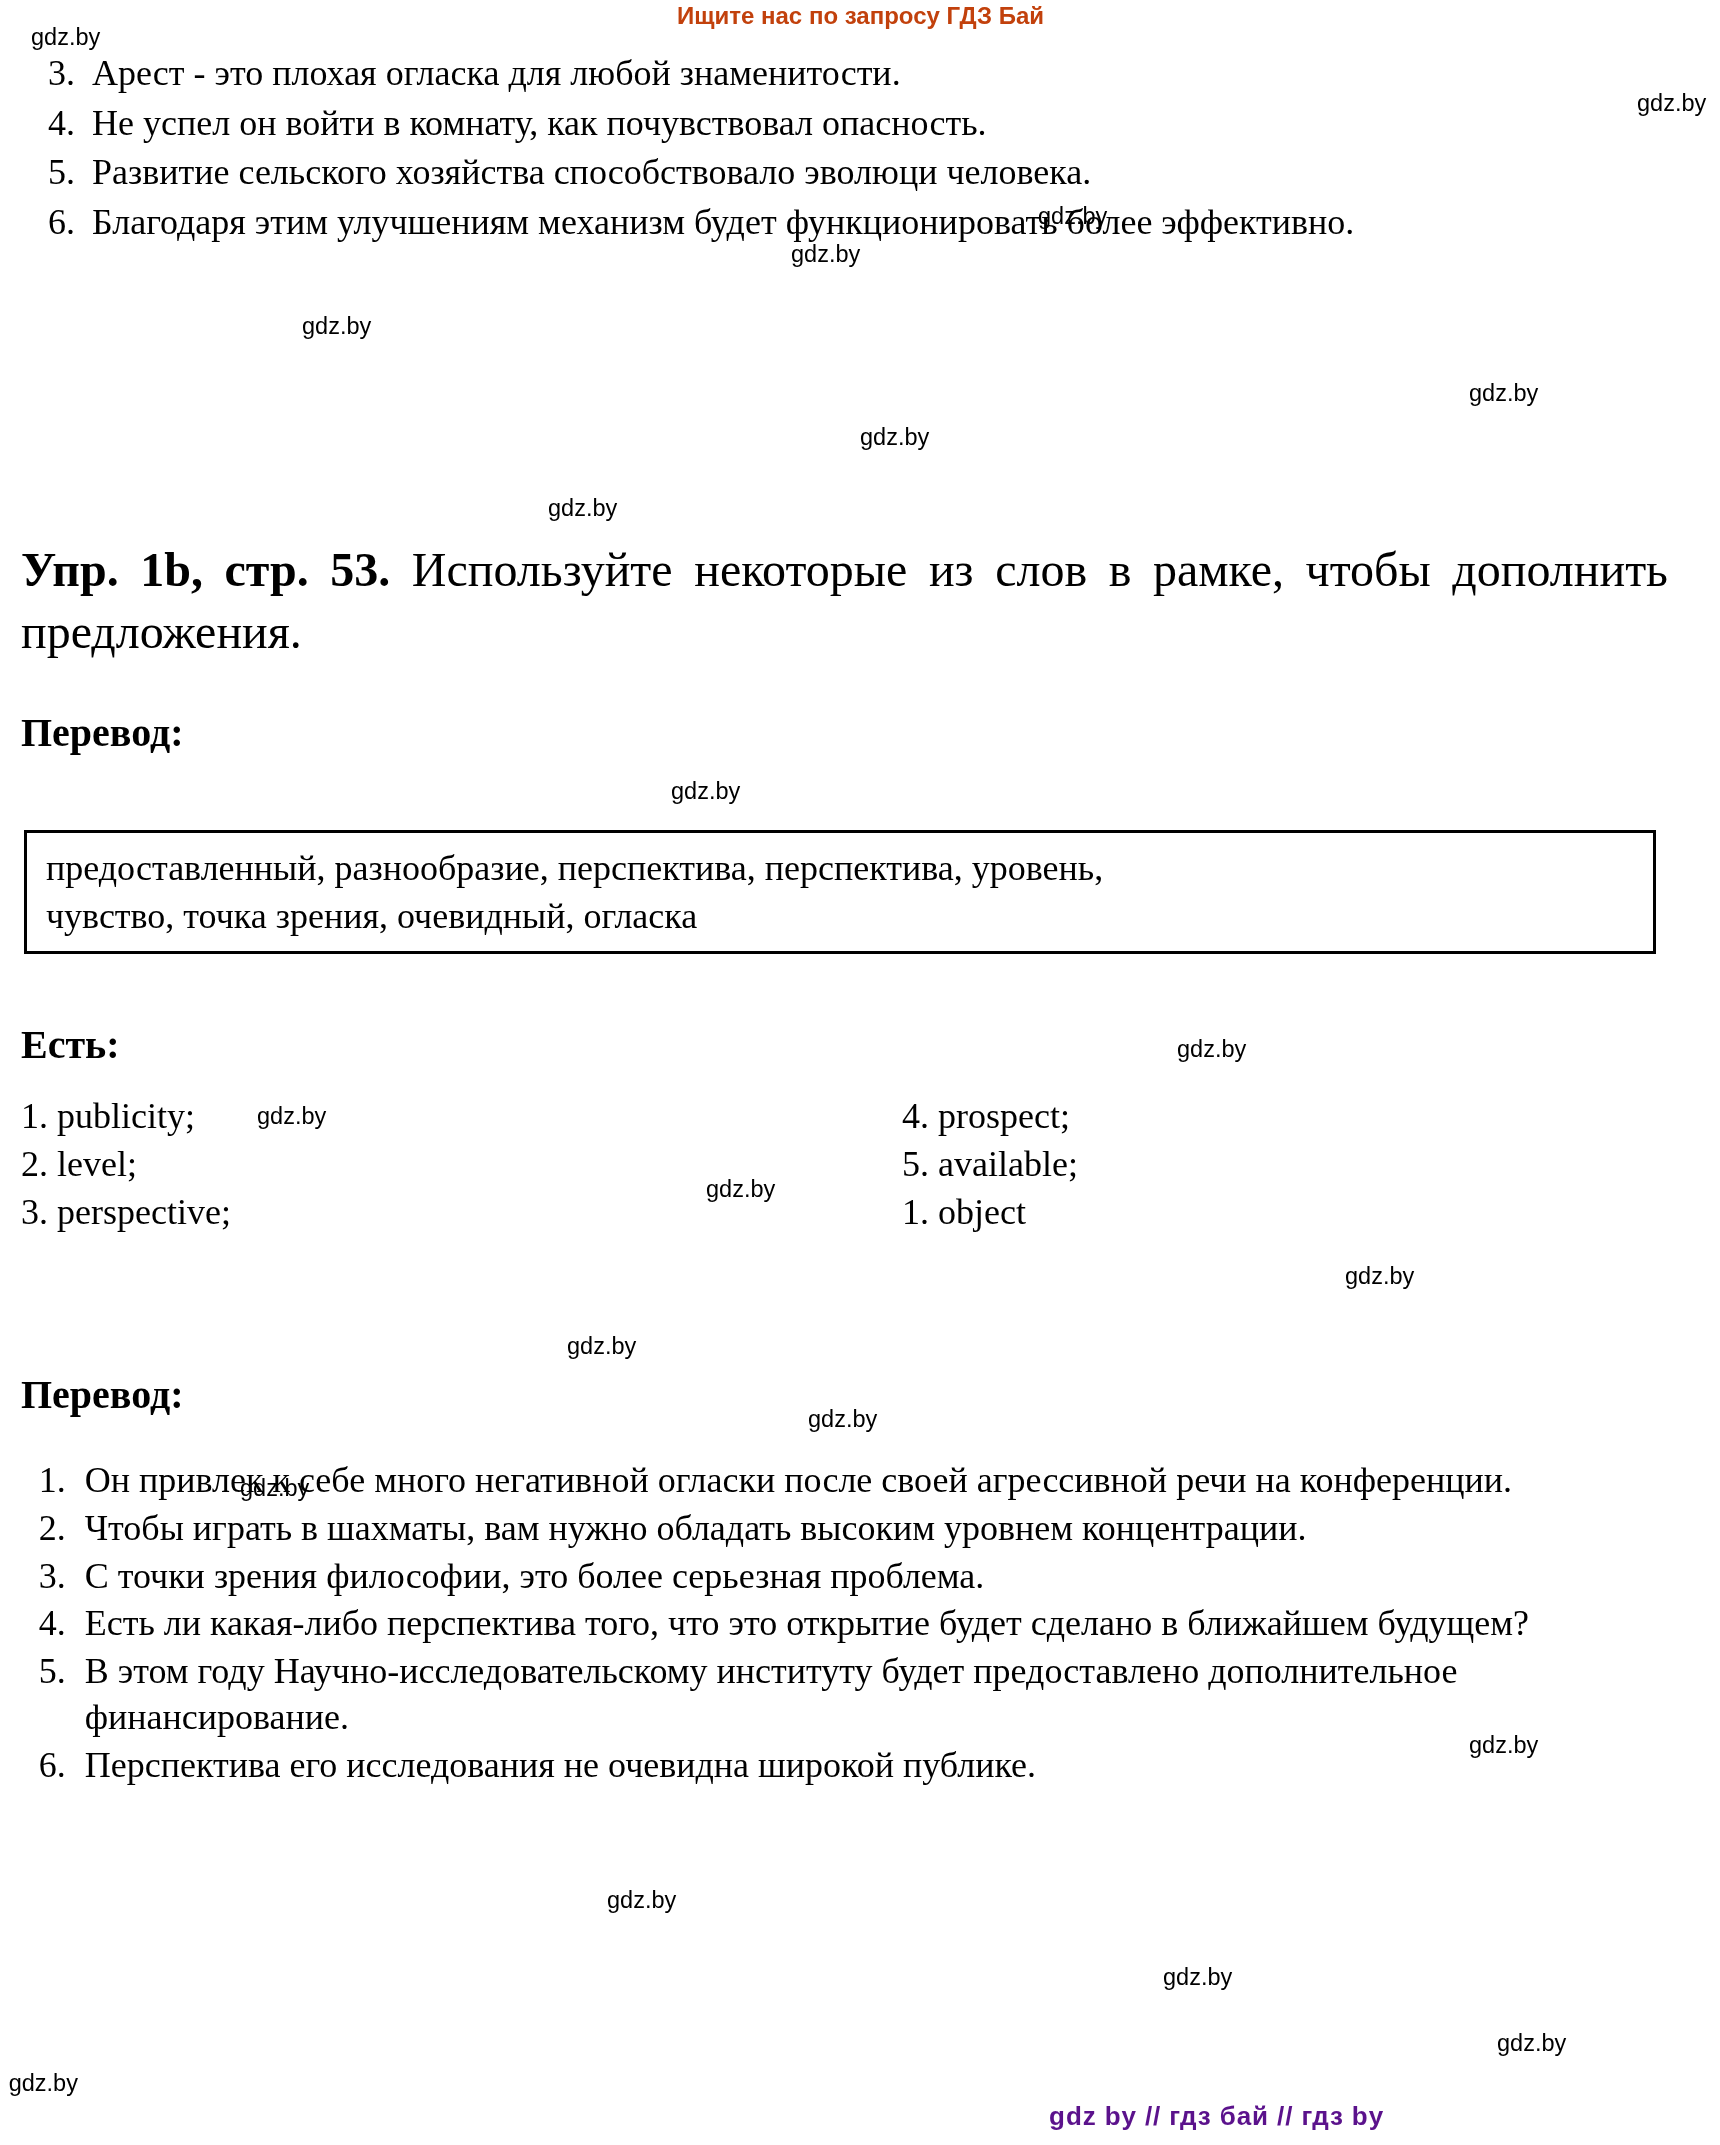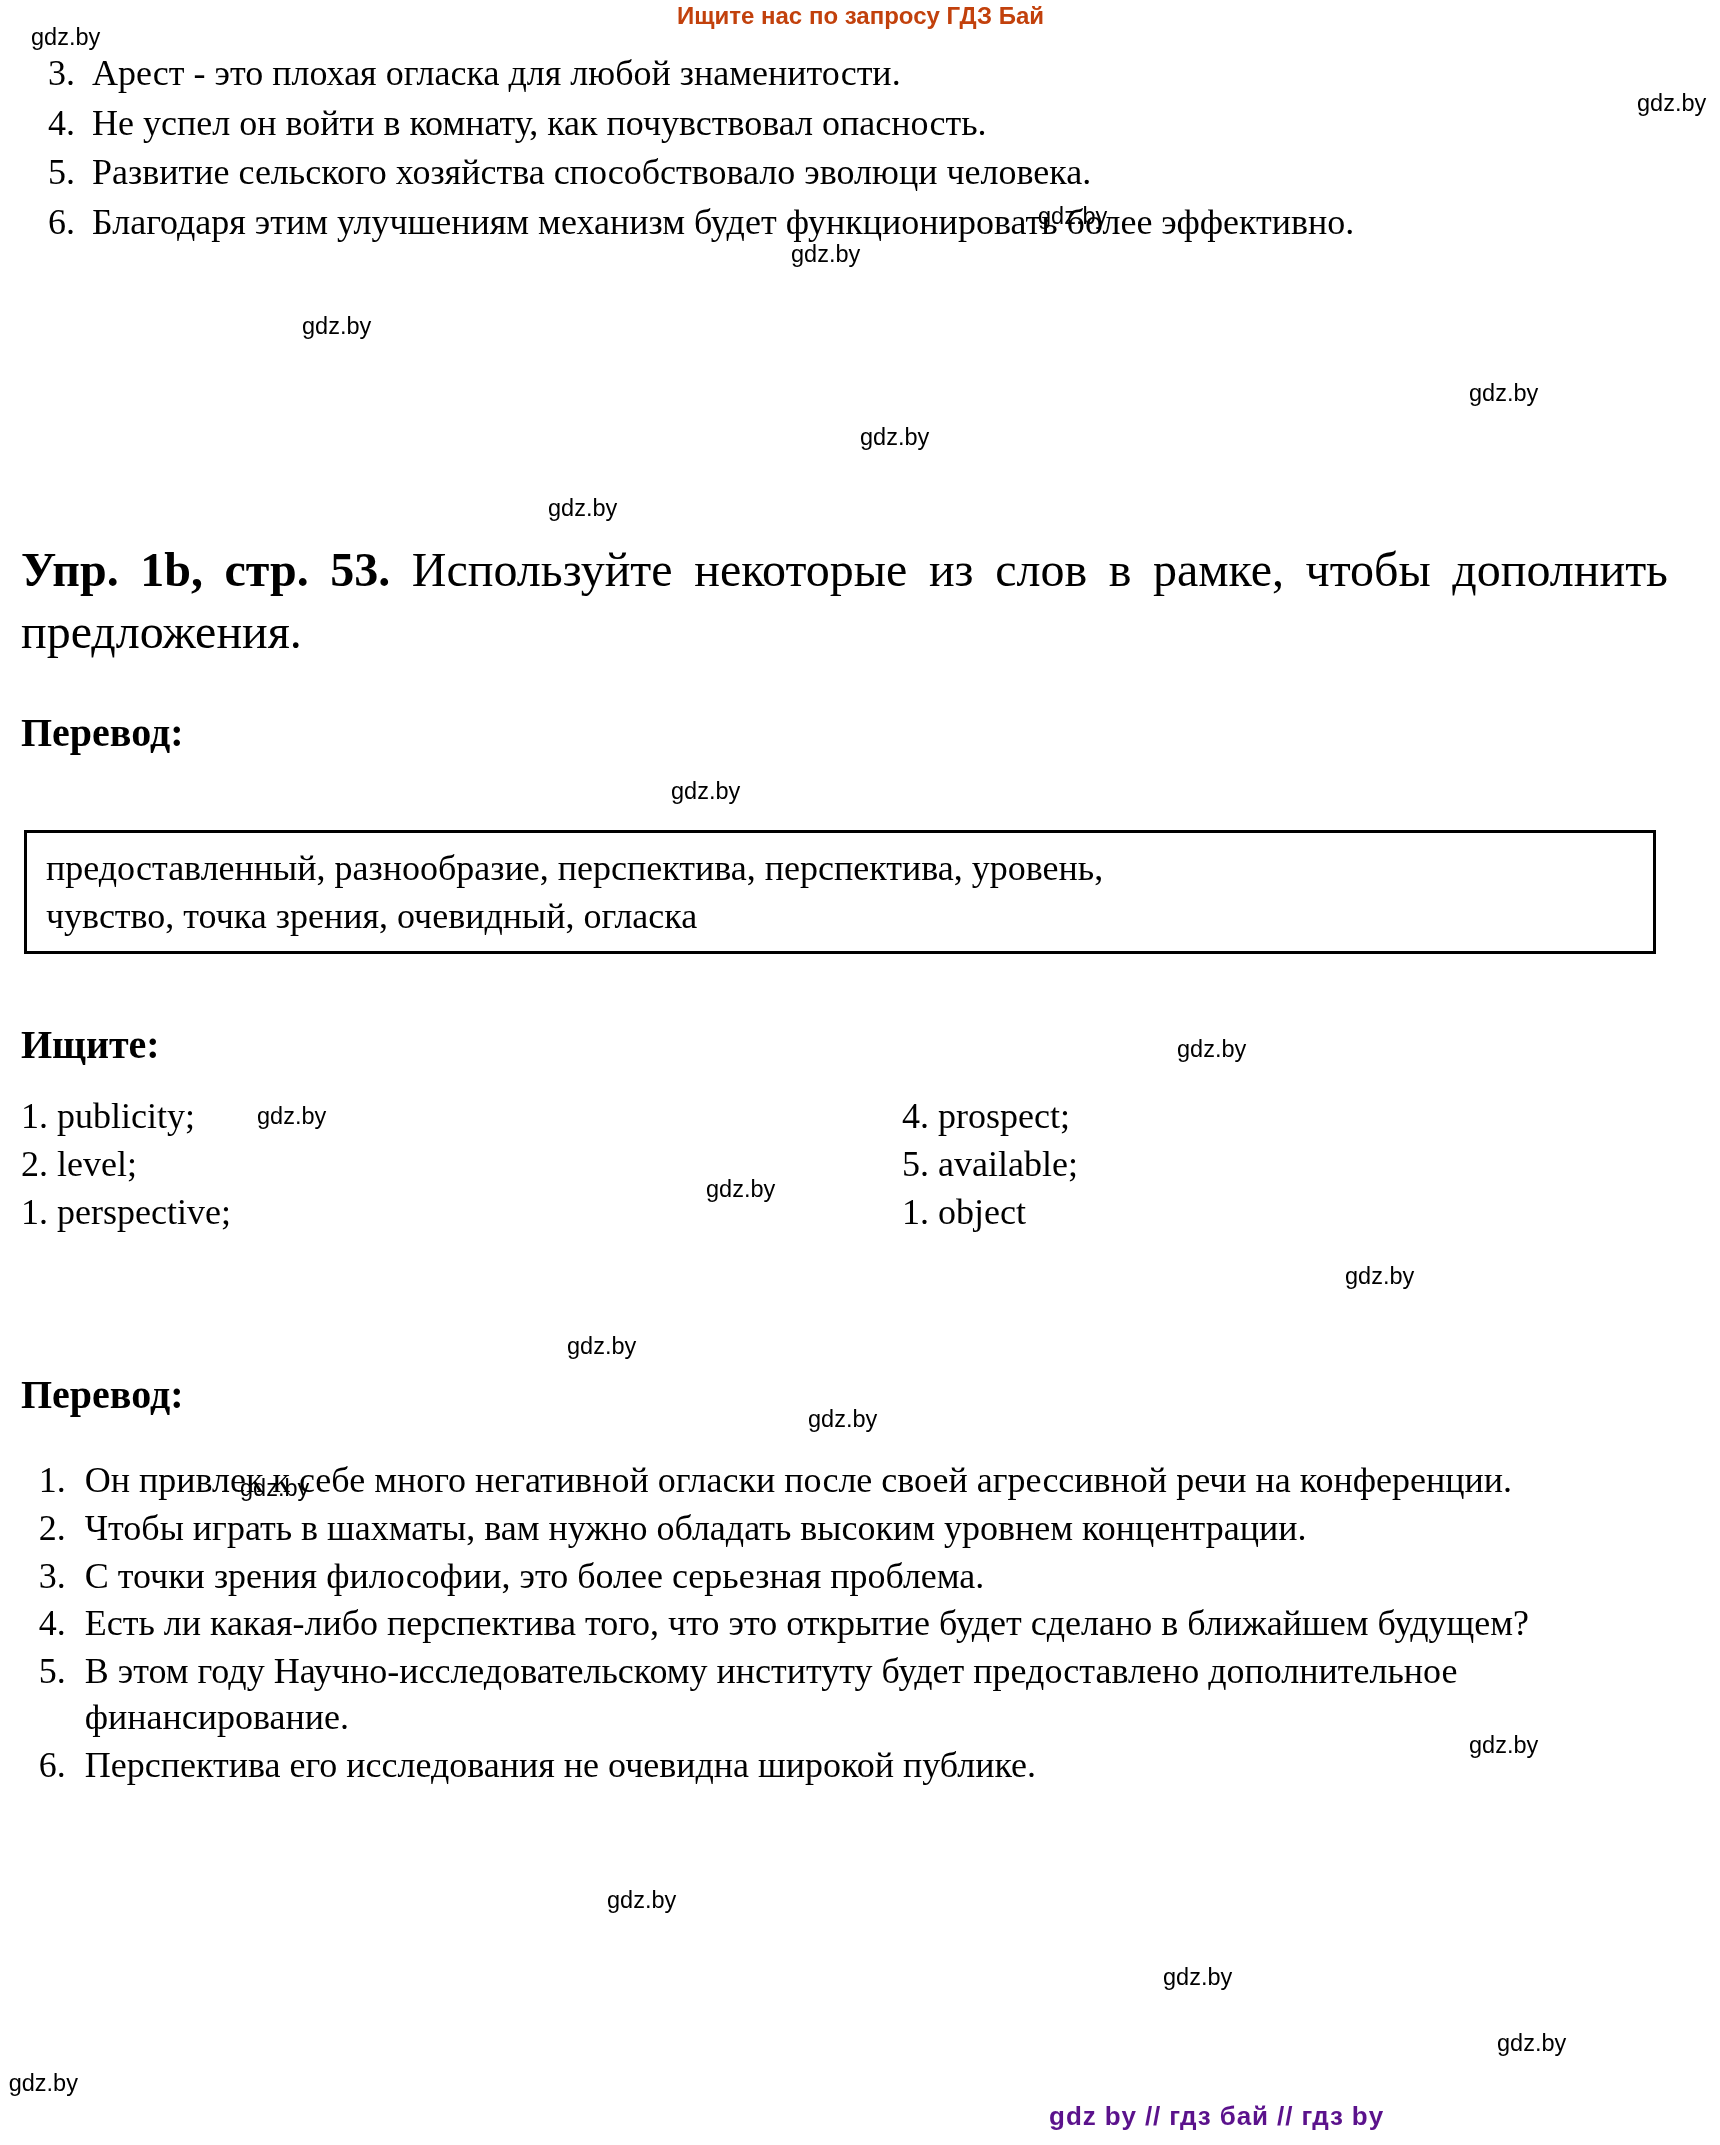--- a/index.html
+++ b/index.html
@@ -200,27 +200,27 @@
     <span>Используйте некоторые из слов в рамке, чтобы дополнить предложения.</span>
   </div>
 
   <div class="section-head" id="head-perevod-1">Перевод:</div>
 
   <div id="word-box">
     <div class="words">предоставленный, разнообразие, перспектива, перспектива, уровень,</div>
     <div class="words">чувство, точка зрения, очевидный, огласка</div>
   </div>
 
-  <div class="section-head" id="head-otvet">Ищите:</div>
+  <div class="section-head" id="head-otvet">Есть:</div>
 
   <div id="answers">
     <div class="col col-a">
       <div class="ans-line">1. publicity;</div>
       <div class="ans-line">2. level;</div>
-      <div class="ans-line">1. perspective;</div>
+      <div class="ans-line">3. perspective;</div>
     </div>
     <div class="col col-b">
       <div class="ans-line">4. prospect;</div>
       <div class="ans-line">5. available;</div>
       <div class="ans-line">1. object</div>
     </div>
   </div>
 
   <div class="section-head" id="head-perevod-2">Перевод:</div>
 

